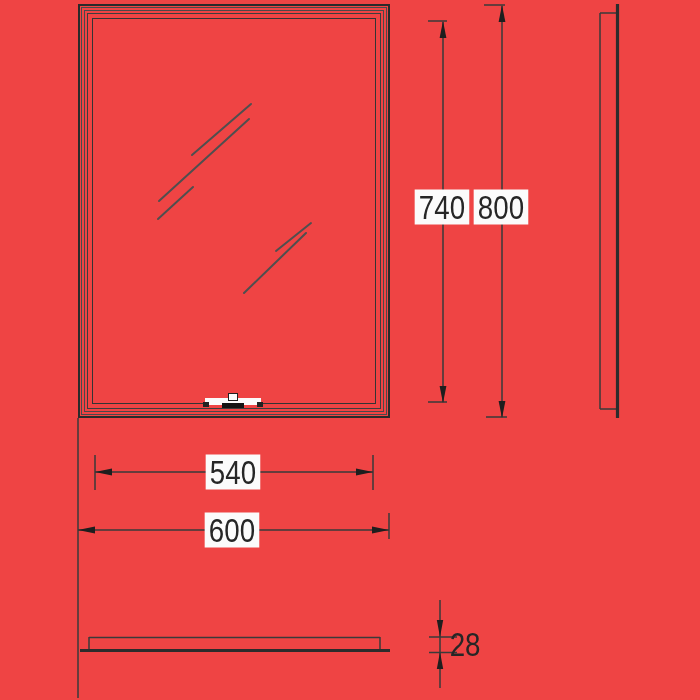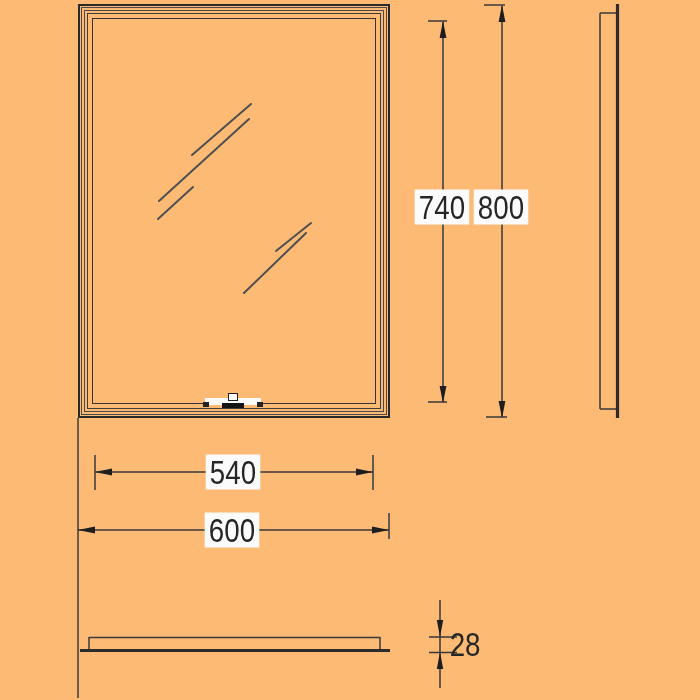--- a/index.html
+++ b/index.html
@@ -1,17 +1,17 @@
 <!DOCTYPE html>
 <html><head>
 <meta charset="utf-8">
 <style>
   html,body{margin:0;padding:0;background:#fdfdfd;}
   .canvas{
-    position:relative;width:700px;height:700px;background:#fdba74;
+    position:relative;width:700px;height:700px;background:#ef4444;
     font-family:"Liberation Sans", sans-serif;overflow:hidden;
   }
   .canvas svg.linework{position:absolute;left:0;top:0;}
   
   .front-view{position:absolute;left:78px;top:4px;width:312px;height:414px;}
   .frame{position:absolute;box-sizing:border-box;border-style:solid;background:transparent;}
   .f0{inset:0;border-width:2px;border-color:#2a2a2a;}
   .f1{inset:3px;border-width:1px;border-color:#4a4a4a;}
   .f2{inset:6px;border-width:1px;border-color:#4a4a4a;}
   .f3{inset:9px;border-width:1.2px;border-color:#3d3d3d;}

